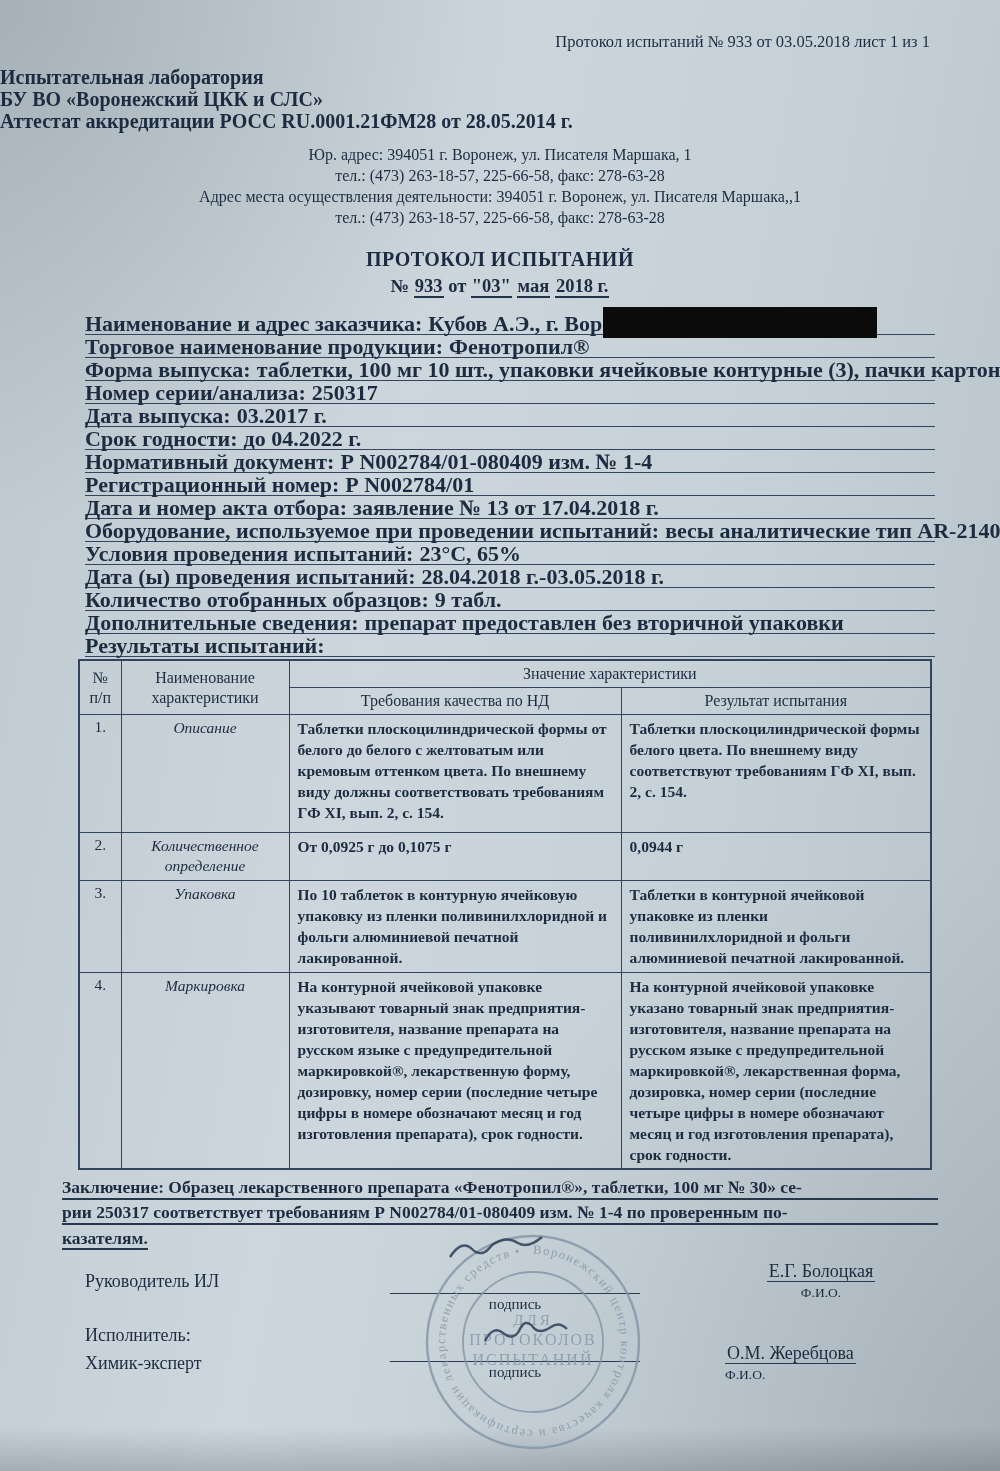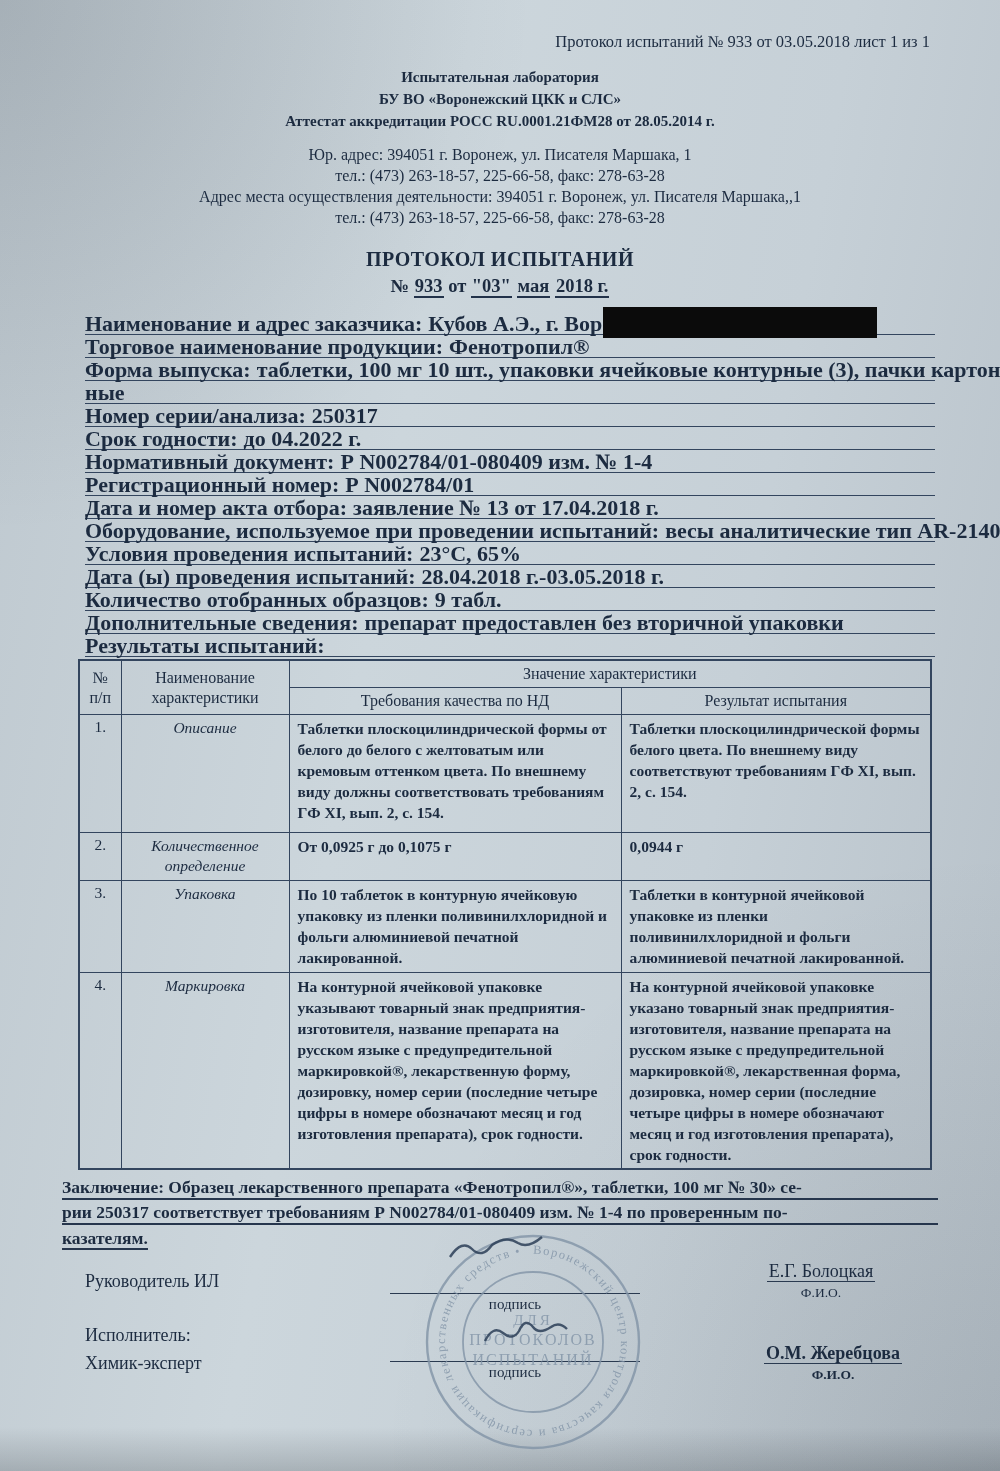--- a/index.html
+++ b/index.html
@@ -5,21 +5,21 @@
   html,body{margin:0;padding:0;background:#97a1a8;}
   .page{position:relative;width:1000px;height:1471px;margin:0 auto;overflow:hidden;
     background:linear-gradient(100deg,#bec8cf 0%,#ccd6dc 38%,#c6d0d7 68%,#b6c0c8 100%);
     font-family:"Liberation Serif","DejaVu Serif",serif;color:#1c2b40;}
   .page::before{content:"";position:absolute;inset:0;pointer-events:none;
     background:radial-gradient(circle at 0% 0%,rgba(20,30,40,.14),transparent 30%),
                radial-gradient(circle at 100% 100%,rgba(20,30,40,.10),transparent 35%),
                linear-gradient(to bottom,transparent 97%,rgba(10,15,20,.18) 100%);}
   .topline{position:absolute;top:32px;right:70px;font-size:16.5px;}
   .content{position:relative;padding-top:66px;}
-  .hdr{ text-align:center;font-weight:bold;font-size:15px;line-height:22px;}
+  .hdr{ text-align:left;font-weight:bold;font-size:20px;line-height:22px;}
   .addr{text-align:center;font-size:16px;line-height:21px;margin-top:12px;}
   .title1{text-align:center;font-weight:bold;font-size:20px;letter-spacing:.5px;margin-top:20px;}
   .title2{text-align:center;font-weight:bold;font-size:18.5px;margin-top:5px;}
   .title2 .u{border-bottom:2px solid #22324a;padding:0 1px;}
   .fields{margin:15px 65px 0 85px;}
   .frow{position:relative;border-bottom:1.6px solid #33455e;font-weight:bold;
     font-size:22px;line-height:17px;padding:3px 0 2px;white-space:nowrap;}
   .fvalue{margin-left:6px;}
   .redact{position:absolute;left:518px;top:-5px;width:274px;height:31px;background:#0b0b0b;}
   table.res{border-collapse:collapse;margin:2px 0 0 78px;width:852px;
@@ -39,21 +39,21 @@
   .role1{position:absolute;left:25px;top:12px;}
   .role2a{position:absolute;left:25px;top:66px;}
   .role2b{position:absolute;left:25px;top:94px;}
   .sline1{position:absolute;left:330px;top:0;width:250px;height:34px;
     border-bottom:1.5px solid #2a3a50;}
   .slab1{position:absolute;left:330px;top:37px;width:250px;text-align:center;font-size:15px;}
   .sline2{position:absolute;left:330px;top:56px;width:250px;height:46px;
     border-bottom:1.5px solid #2a3a50;}
   .slab2{position:absolute;left:330px;top:105px;width:250px;text-align:center;font-size:15px;}
   .nameblk1{position:absolute;right:19px;top:2px;width:200px;text-align:center;}
-  .nameblk2{position:absolute;right:7px;top:84px;width:200px;text-align:center;font-weight:bold;}
+  .nameblk2{position:absolute;right:15px;top:84px;width:200px;}
   .pname{border-bottom:1.5px solid #2a3a50;padding:0 2px;}
   .fio{font-size:13.5px;margin-top:3px;}
   .stamp{position:absolute;left:358px;top:-32px;width:230px;height:230px;opacity:.8;}
   .squiggle{position:absolute;left:330px;top:-30px;width:280px;height:150px;}
   .notes{margin:12px 60px 0 60px;font-size:16px;line-height:24px;}
 </style>
 </head>
 <body>
 
 <div class="page">
@@ -83,24 +83,24 @@
         <span>Наименование и адрес заказчика:</span><span class="fvalue">Кубов А.Э., г. Воронеж</span>
         <span class="redact"></span>
       </div>
       <div class="frow">
         <span>Торговое наименование продукции:</span><span class="fvalue">Фенотропил®</span>
       </div>
       <div class="frow">
         <span>Форма выпуска:</span><span class="fvalue">таблетки, 100 мг 10 шт., упаковки ячейковые контурные (3), пачки картон-</span>
       </div>
       <div class="frow">
-        <span></span><span>ные</span>
-      </div>
-      <div class="frow">
         <span>Номер серии/анализа:</span><span class="fvalue">250317</span>
+      </div>
+      <div class="frow">
+        <span>Дата выпуска:</span><span class="fvalue">03.2017 г.</span>
       </div>
       <div class="frow">
         <span>Срок годности:</span><span class="fvalue">до 04.2022 г.</span>
       </div>
       <div class="frow">
         <span>Нормативный документ:</span><span class="fvalue">Р N002784/01-080409 изм. № 1-4</span>
       </div>
       <div class="frow">
         <span>Регистрационный номер:</span><span class="fvalue">Р N002784/01</span>
       </div>

